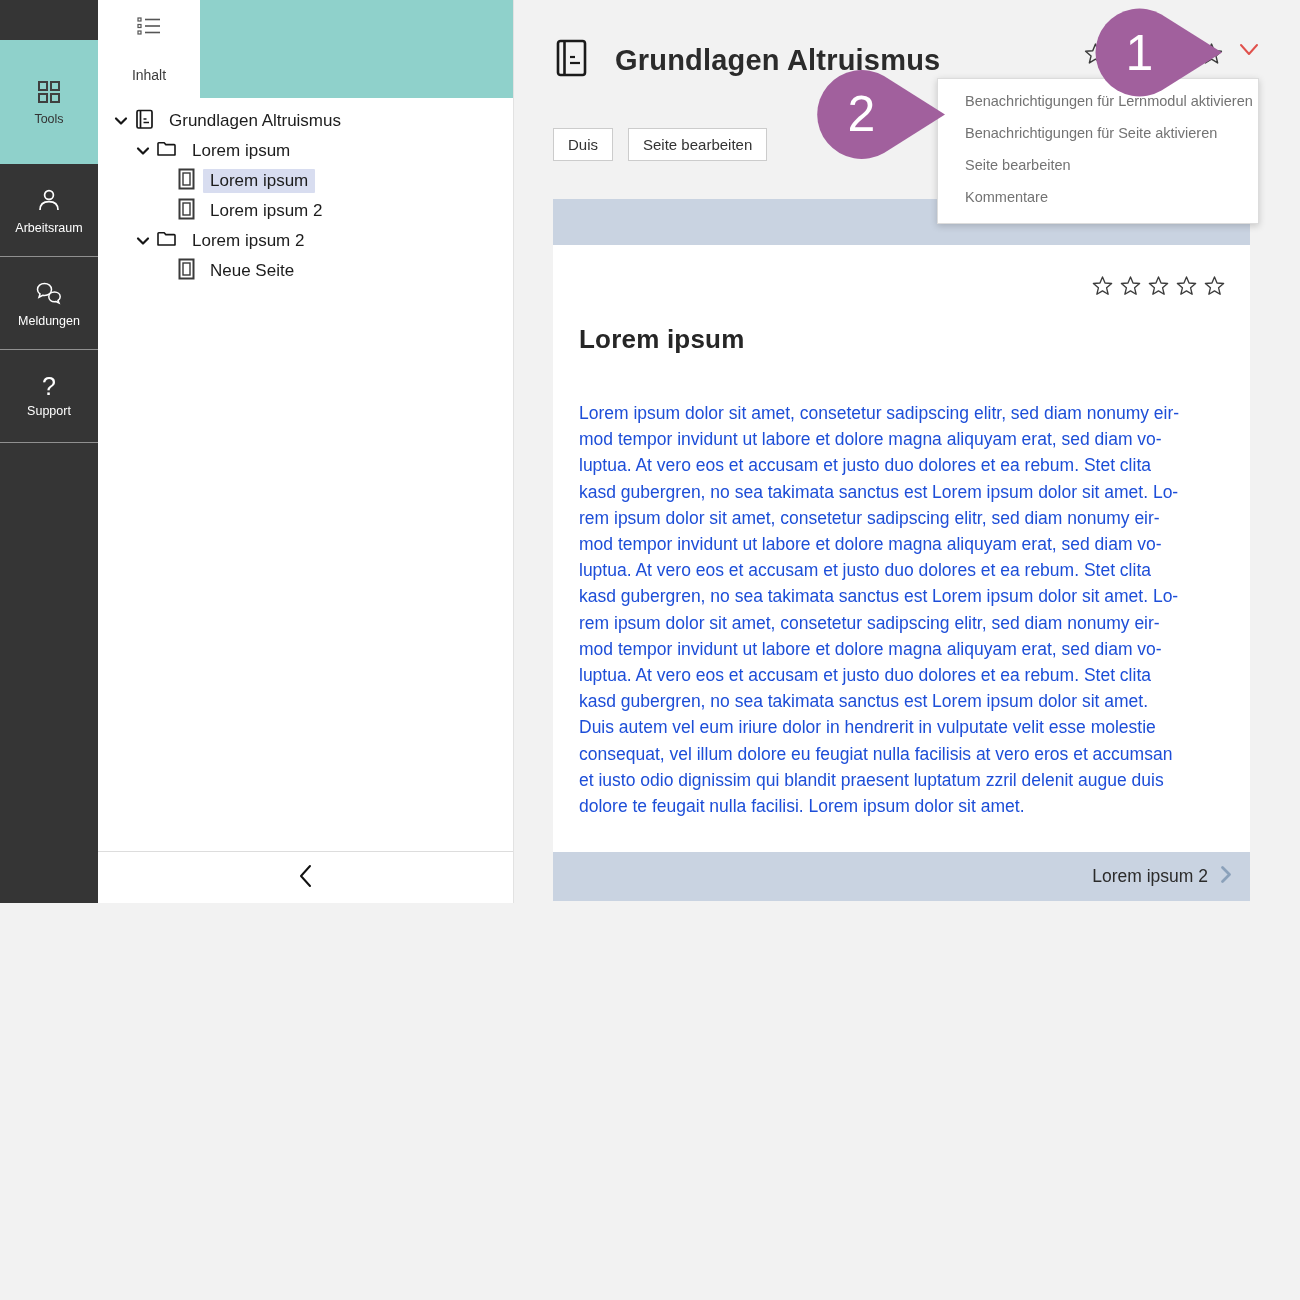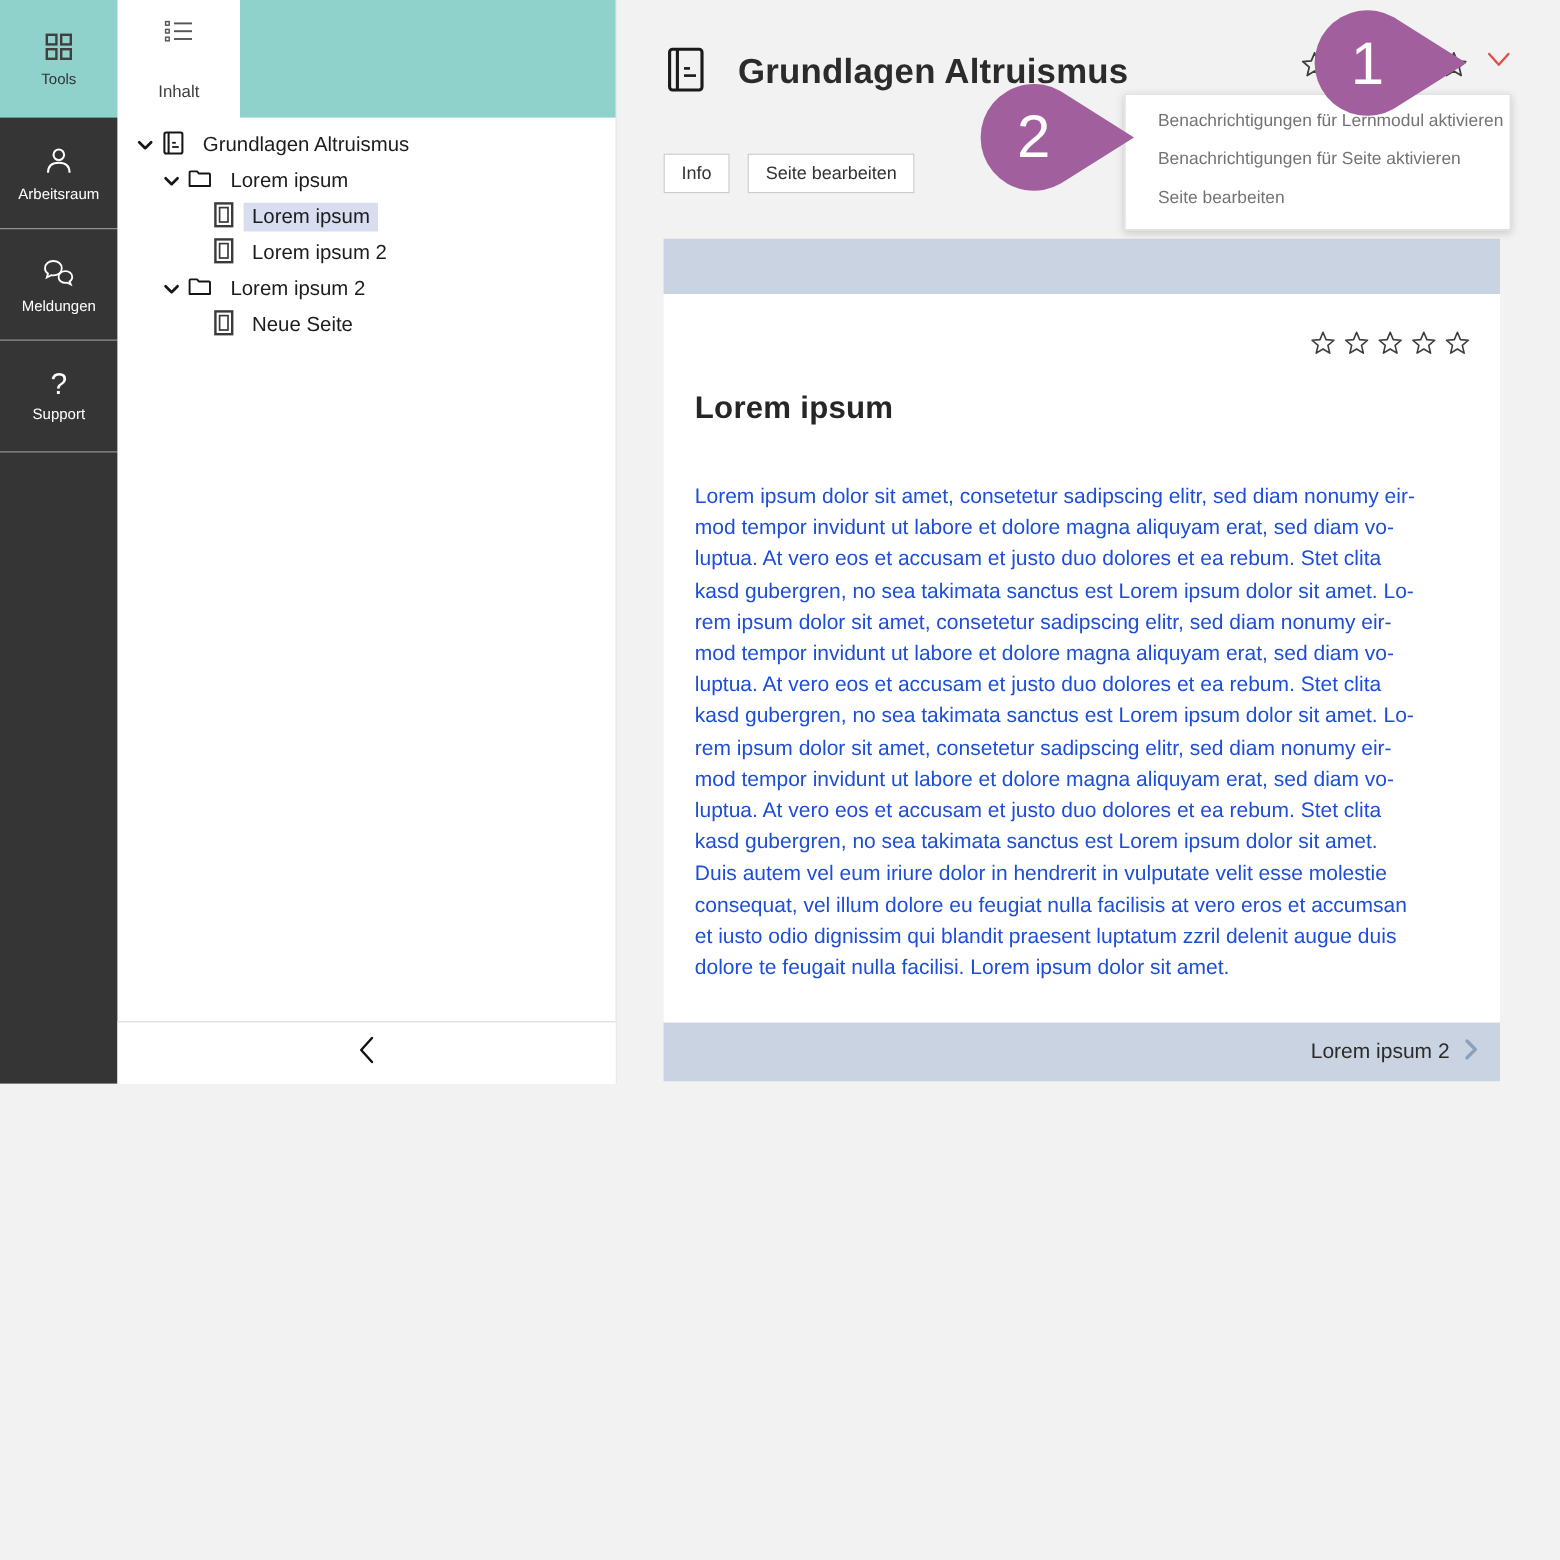--- a/index.html
+++ b/index.html
@@ -14,21 +14,21 @@
   #app { position:absolute; left:0; top:0; width:1300px; height:903px; }
 
   
   .sidebar { position:absolute; left:0; top:0; width:98px; height:903px; background:#353535; }
   .side-item {
     width:98px; height:93px; display:flex; flex-direction:column;
     align-items:center; justify-content:center; gap:7px;
     border-bottom:1px solid rgba(255,255,255,.45); cursor:pointer;
   }
   .side-item .lbl { font-size:12.5px; color:#fff; }
-  .side-item.active { background:#8fd1cb; height:98px; border-bottom:none; }
+  .side-item.active { background:#8fd1cb; height:124px; border-bottom:none;margin-top:40px; }
   .side-item.active .lbl { color:#333; }
   .side-item svg { display:block; }
   .q-glyph { font-size:25px; color:#fff; font-weight:400; line-height:22px; }
 
   
   .tree-panel {
     position:absolute; left:98px; top:0; width:416px; height:903px;
     background:#fff; border-right:1px solid #e2e2e2;
   }
   .tree-head { position:relative; height:98px; }
@@ -289,21 +289,21 @@
       </div>
 
       <span class="drop-toggle">
         <svg width="22" height="16" viewBox="0 0 22 16" fill="none" stroke="#e0514c" stroke-width="2" stroke-linecap="round" stroke-linejoin="round">
             <polyline points="3,3 11,12 19,3"></polyline>
           </svg>
       </span>
     </div>
 
     <div class="btn-row">
-      <button class="btn">Info</button>
+      <button class="btn">Duis</button>
       <button class="btn">Seite bearbeiten</button>
     </div>
 
     <div class="card">
       <div class="nav-bar top"></div>
 
       <div class="card-body">
         <div class="rate-stars">
           <svg width="23" height="23" viewBox="0 0 24 24" fill="none" stroke="#3c3c3c" stroke-width="1.4" stroke-linejoin="round">
               <polygon points="12,2 14.65,8.36 21.51,8.91 16.28,13.39 17.88,20.09 12,16.5 6.12,20.09 7.72,13.39 2.49,8.91 9.35,8.36"></polygon>
@@ -347,20 +347,21 @@
               <polyline points="2.5,2.5 9.5,9.5 2.5,16.5"></polyline>
             </svg>
         </span>
       </div>
     </div>
 
     <div class="dropdown">
       <div class="dd-item">Benachrichtigungen für Lernmodul aktivieren</div>
       <div class="dd-item">Benachrichtigungen für Seite aktivieren</div>
       <div class="dd-item">Seite bearbeiten</div>
+      <div class="dd-item">Kommentare</div>
     </div>
 
     <div class="balloon balloon-1">
       <svg width="130" height="89" viewBox="0 0 130 89">
         <path d="M127,44.5 L66.5,82.6 A44,44 0 1 1 66.5,6.4 Z" fill="#a1609d"></path>
       </svg>
       <span class="num">1</span>
     </div>
 
     <div class="balloon balloon-2">

